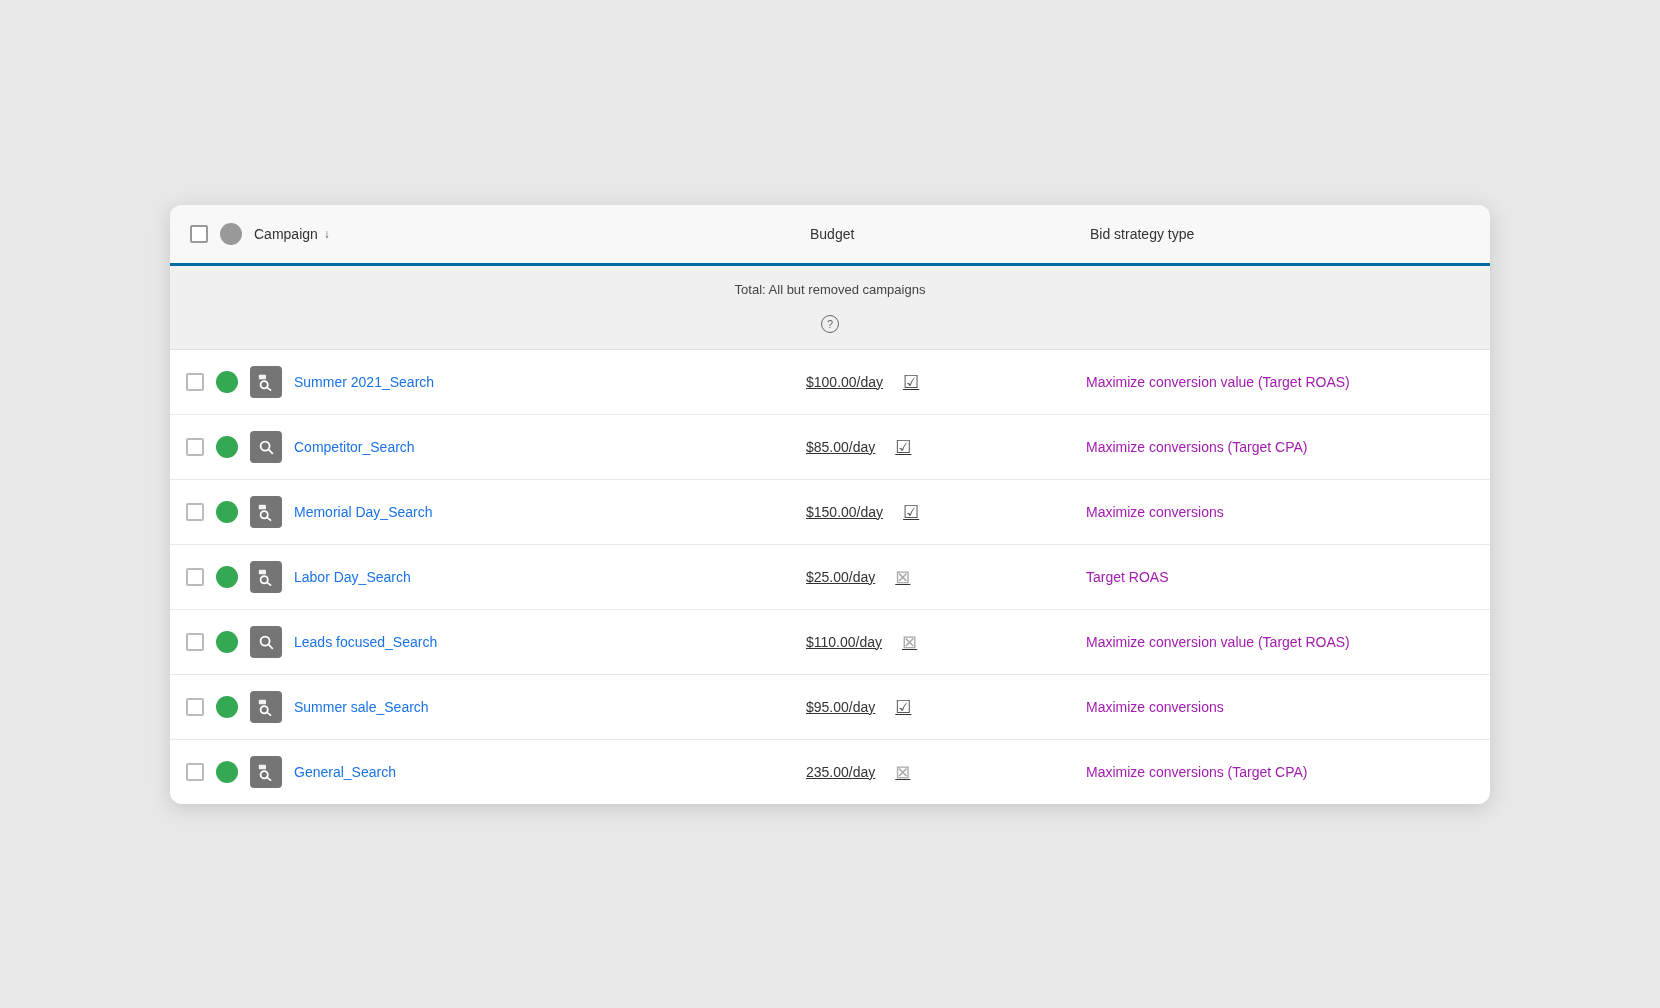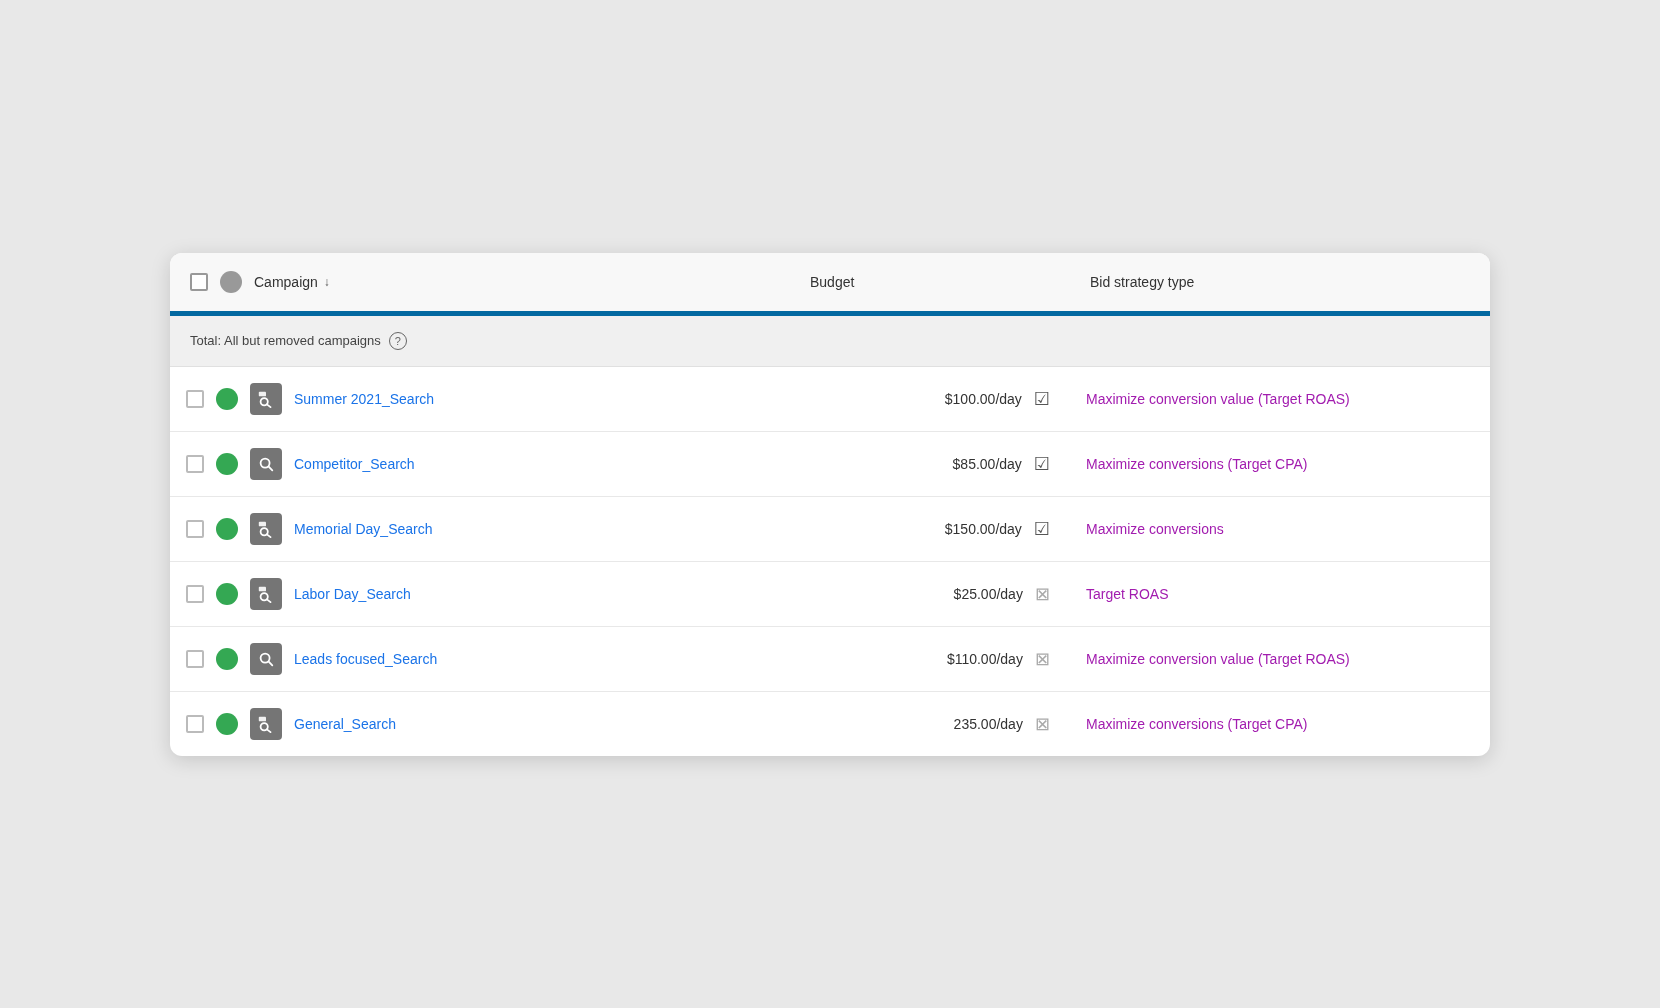--- a/index.html
+++ b/index.html
@@ -23,21 +23,21 @@
     }
 
     .table {
       width: 100%;
       border-collapse: collapse;
     }
 
     
     .table thead tr {
       background: #f8f8f8;
-      border-bottom: 5px solid #0369a1;
+      border-bottom: 3px solid #0369a1;
     }
 
     .table thead th {
       padding: 18px 20px;
       font-weight: 500;
       color: #333;
       font-size: 14px;
       text-align: left;
     }
 
@@ -99,21 +99,22 @@
       padding: 16px 20px;
       font-size: 13px;
       color: #444;
       font-weight: 500;
       border-bottom: 1px solid #e0e0e0;
     }
 
     .total-inner {
       display: flex;
       align-items: center;
-      gap: 8px;
+      gap: 18px;
+      flex-direction: column;
     }
 
     .help-icon {
       display: inline-flex;
       align-items: center;
       justify-content: center;
       width: 18px;
       height: 18px;
       border: 1.5px solid #666;
       border-radius: 50%;
@@ -185,22 +186,22 @@
       text-align: right;
       padding-right: 20px !important;
       font-size: 14px;
       color: #333;
       white-space: nowrap;
     }
 
     .budget-inner {
       display: flex;
       align-items: center;
-      justify-content: flex-end;
-      gap: 12px;
+      gap: 20px;
+      text-decoration: underline;
     }
 
     .budget-amount {
       color: #333;
       font-size: 14px;
     }
 
     .envelope-icon {
       display: inline-block;
       font-size: 18px;
@@ -381,20 +382,45 @@
           <div class="status-dot"></div>
 
         <div class="campaign-icon">
           <svg width="18" height="18" viewBox="0 0 20 20" fill="none" xmlns="http://www.w3.org/2000/svg">
 
             <rect x="2" y="2" width="8" height="5" rx="1" fill="white" fill-opacity="0.9"></rect>
             <circle cx="8" cy="13" r="4" stroke="white" stroke-width="2" fill="none"></circle>
             <line x1="11" y1="16" x2="15" y2="19" stroke="white" stroke-width="2" stroke-linecap="round"></line>
           </svg>
         </div>
+          <a class="campaign-name">Summer sale_Search</a>
+        </div>
+      </td>
+      <td class="budget-cell">
+        <div class="budget-inner">
+          <span class="budget-amount">$95.00/day</span>
+          <span class="envelope-icon active">☑</span>
+        </div>
+      </td>
+      <td class="bid-cell">Maximize conversions</td>
+    </tr>
+        <tr class="data-row">
+      <td>
+        <div class="campaign-cell">
+          <div class="row-checkbox"></div>
+          <div class="status-dot"></div>
+
+        <div class="campaign-icon">
+          <svg width="18" height="18" viewBox="0 0 20 20" fill="none" xmlns="http://www.w3.org/2000/svg">
+
+            <rect x="2" y="2" width="8" height="5" rx="1" fill="white" fill-opacity="0.9"></rect>
+            <circle cx="8" cy="13" r="4" stroke="white" stroke-width="2" fill="none"></circle>
+            <line x1="11" y1="16" x2="15" y2="19" stroke="white" stroke-width="2" stroke-linecap="round"></line>
+          </svg>
+        </div>
           <a class="campaign-name">General_Search</a>
         </div>
       </td>
       <td class="budget-cell">
         <div class="budget-inner">
           <span class="budget-amount">235.00/day</span>
           <span class="envelope-icon">⊠</span>
         </div>
       </td>
       <td class="bid-cell">Maximize conversions (Target CPA)</td>

